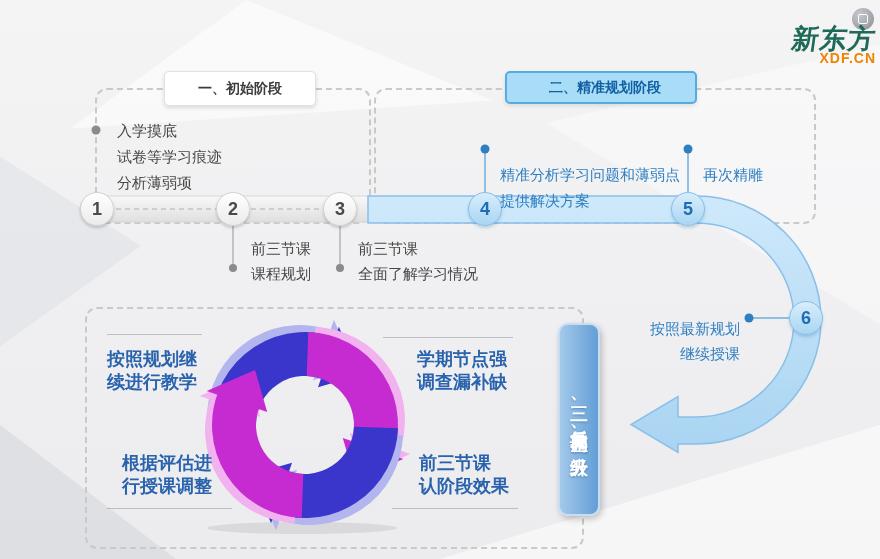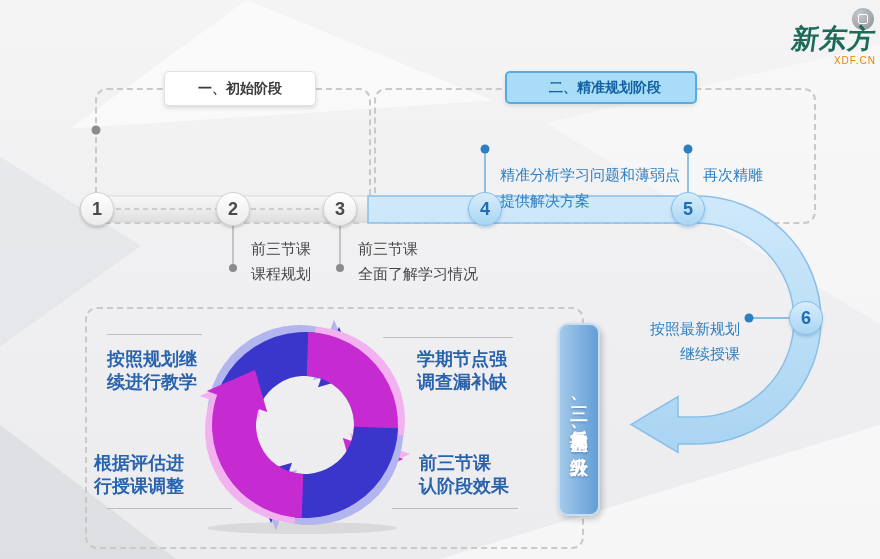--- a/index.html
+++ b/index.html
@@ -48,21 +48,21 @@
   #stage3-bar .vtext{writing-mode:vertical-rl;color:#fff;font-weight:bold;font-size:18px;
       letter-spacing:2px;text-shadow:0 1px 2px rgba(0,60,120,.35);}
 
   .logo{position:absolute;left:788px;top:8px;width:90px;height:58px;}
   .logo-seal{position:absolute;right:4px;top:0;width:22px;height:22px;border-radius:50%;
       background:radial-gradient(circle at 35% 30%,#c6c9cd,#8b8f94);}
   .logo-seal::after{content:"";position:absolute;left:6px;top:6px;width:8px;height:8px;
       border:1.5px solid #fff;border-radius:2px;}
   .logo-brand{position:absolute;right:2px;top:13px;font-size:27px;font-weight:bold;color:#1e6a58;
       transform:skewX(-8deg);letter-spacing:1px;}
-  .logo-domain{position:absolute;right:2px;bottom:0;font-size:10px;font-weight:normal;color:#f08300;
+  .logo-domain{position:absolute;right:2px;bottom:0;font-size:14px;font-weight:bold;color:#f08300;
       letter-spacing:1px;}
 </style>
 </head>
 <body>
 
 <div class="canvas">
 
   <div class="facet f1"></div>
   <div class="facet f2"></div>
   <div class="facet f3"></div>
@@ -121,20 +121,25 @@
   <div class="tl-circle gray" style="left:80px;top:192px">1</div>
   <div class="tl-circle gray" style="left:216px;top:192px">2</div>
   <div class="tl-circle gray" style="left:323px;top:192px">3</div>
   <div class="tl-circle blue" style="left:468px;top:192px">4</div>
   <div class="tl-circle blue" style="left:671px;top:192px">5</div>
   <div class="tl-circle blue" style="left:789px;top:301px">6</div>
 
   <div class="stage-label" id="stage1-label">一、初始阶段</div>
   <div class="stage-label" id="stage2-label">二、精准规划阶段</div>
 
+  <div class="note gray" style="left:117px;top:118px">
+    <div>入学摸底</div>
+    <div>试卷等学习痕迹</div>
+    <div>分析薄弱项</div>
+  </div>
   <div class="note gray2" style="left:251px;top:236px">
     <div>前三节课</div>
     <div>课程规划</div>
   </div>
   <div class="note gray2" style="left:358px;top:236px">
     <div>前三节课</div>
     <div>全面了解学习情况</div>
   </div>
   <div class="note blue" style="left:500px;top:138px">
     <div>精准分析学习问题和薄弱点</div>
@@ -154,21 +159,21 @@
   <div class="cyc-line" style="left:392px;top:508px;width:126px"></div>
 
   <div class="cyc-text" style="left:107px;top:348px">
     <div>按照规划继</div>
     <div>续进行教学</div>
   </div>
   <div class="cyc-text" style="left:417px;top:348px">
     <div>学期节点强</div>
     <div>调查漏补缺</div>
   </div>
-  <div class="cyc-text" style="left:94px;top:452px">
+  <div class="cyc-text" style="left:122px;top:452px">
     <div>根据评估进</div>
     <div>行授课调整</div>
   </div>
   <div class="cyc-text" style="left:419px;top:452px">
     <div>前三节课</div>
     <div>认阶段效果</div>
   </div>
 
   <div id="stage3-bar">
     <div class="vtext">三、反复调整、升级</div>

